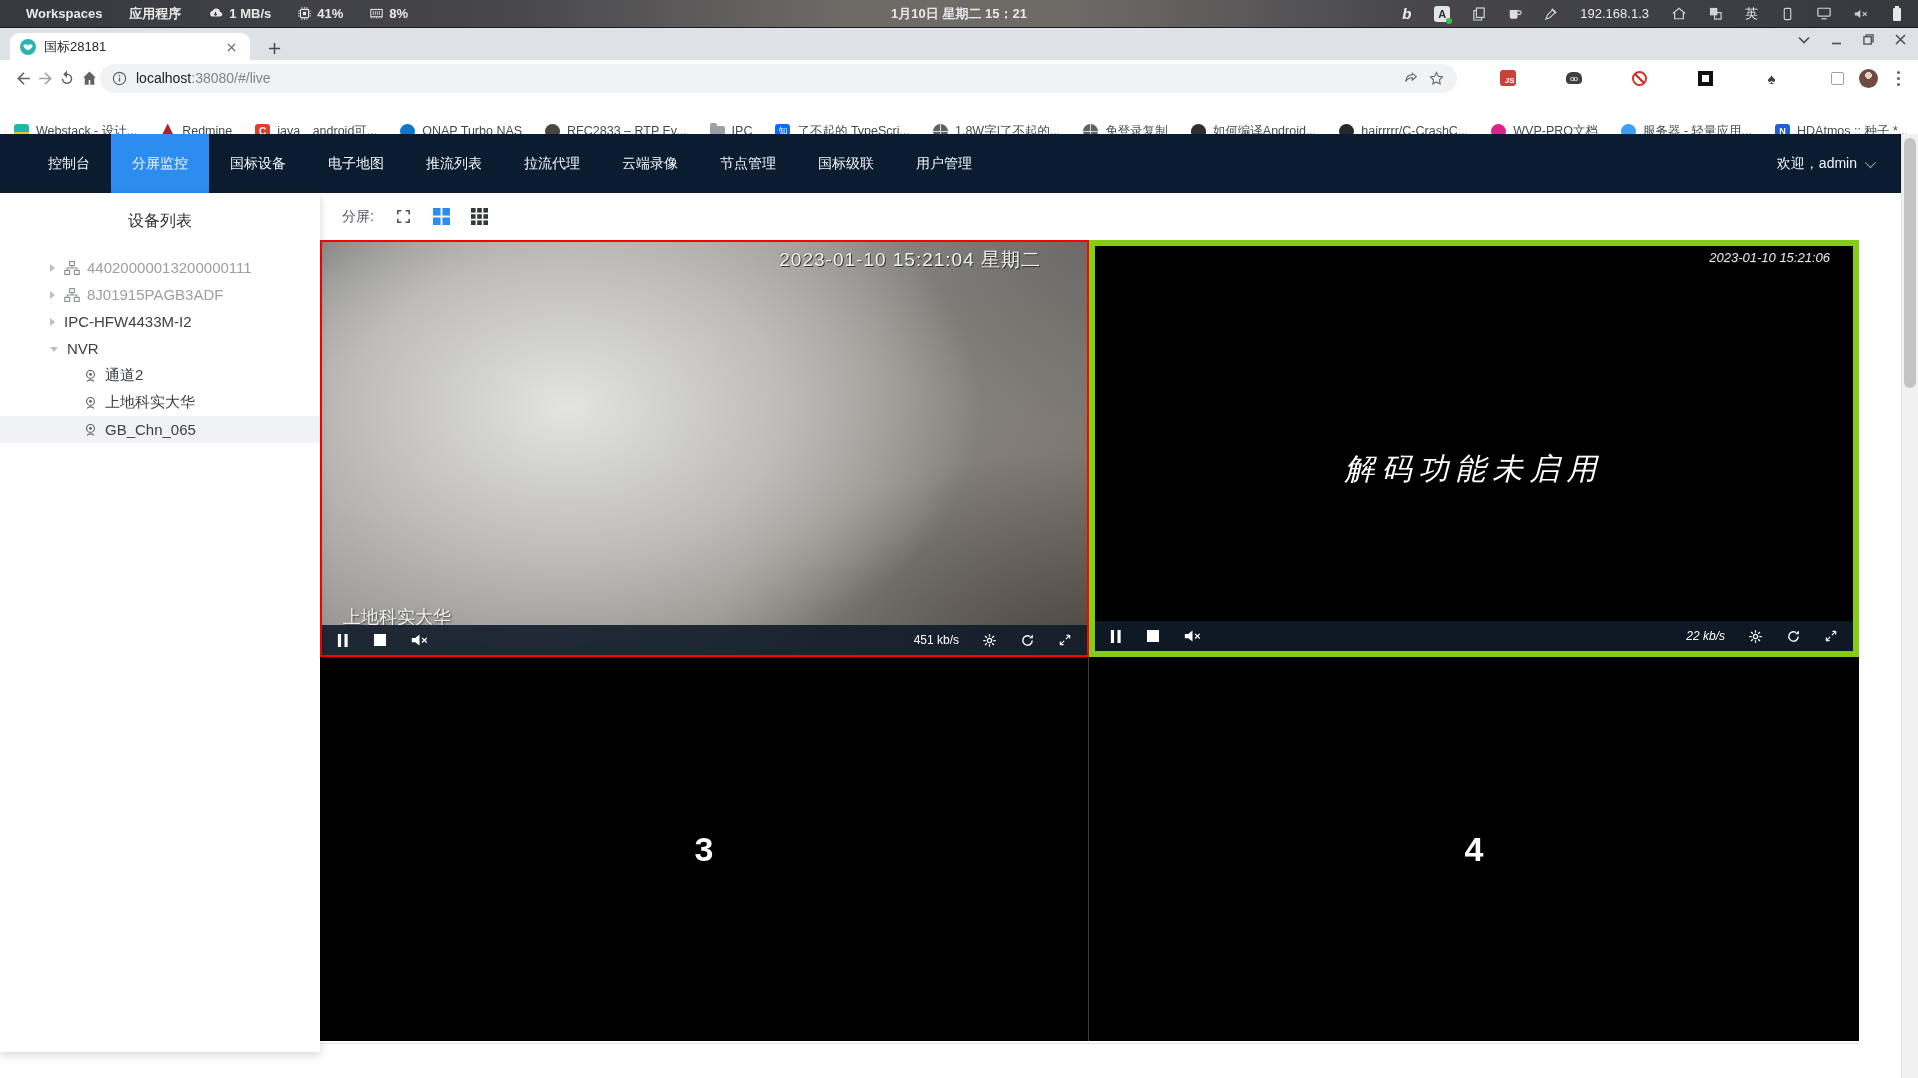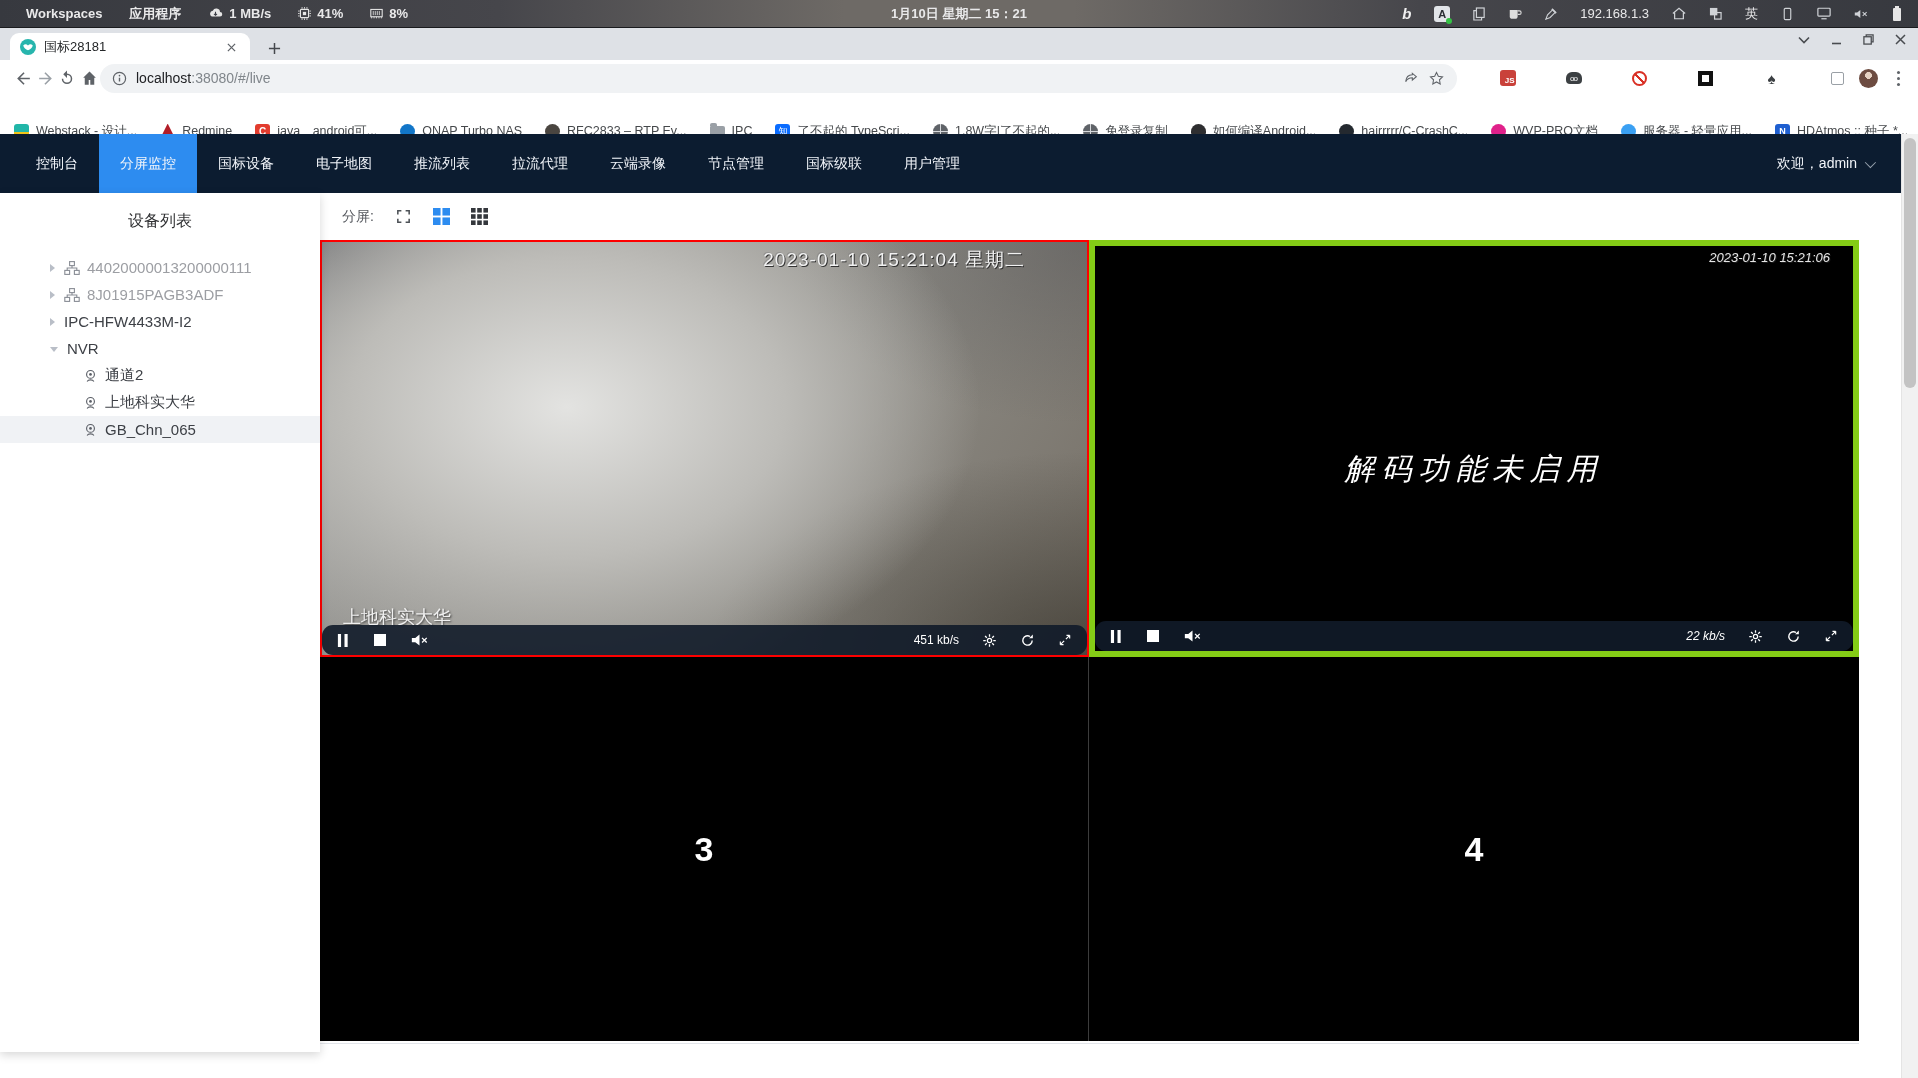--- a/index.html
+++ b/index.html
@@ -74,21 +74,21 @@
     background-image:linear-gradient(0deg,transparent 45%,#d7d9dc 45% 55%,transparent 55%),
                      linear-gradient(90deg,transparent 45%,#d7d9dc 45% 55%,transparent 55%); }
   .ic-penguin { background:#2e2e30; border-radius:50% 50% 45% 45%; }
   .ic-github { background:#24292f; border-radius:50%; }
   .ic-wvp { background:#e0218a; border-radius:50%; font-size:8px; }
   .ic-cloud2 { background:#3aa0f3; border-radius:50%; }
   .ic-hdatmos { background:#1f5fd0; font-weight:bold; font-size:9px; }
 
   
   #appnav { position:absolute; left:0; top:134px; width:1901px; height:59px; background:#0c1c30;
-    display:flex; align-items:stretch; padding-left:15px; color:#f2f5fa; font-size:14px; }
+    display:flex; align-items:stretch; padding-left:27px; color:#f2f5fa; font-size:14px; }
   .nav-item { display:flex; align-items:center; padding:0 21px; cursor:pointer; }
   .nav-item.active { background:#2d8cf0; }
   #nav-welcome { margin-left:auto; display:flex; align-items:center; gap:8px; padding-right:28px; font-size:14px; }
   .chev-down { width:8px; height:8px; border-right:1.5px solid #97a2ae; border-bottom:1.5px solid #97a2ae;
     transform:rotate(45deg) translateY(-2px); }
 
   
   #scrollbar { position:absolute; right:0; top:134px; width:17px; height:944px; background:#f1f1f1;
     border-left:1px solid #e4e4e4; }
   #scroll-thumb { position:absolute; left:2px; right:2px; top:4px; height:250px; background:#c3c3c3; border-radius:7px; }
@@ -124,25 +124,25 @@
       radial-gradient(60% 70% at 0% 0%, rgba(66,68,74,.55), transparent 60%),
       radial-gradient(85% 85% at 100% 100%, rgba(52,49,41,.65), transparent 58%),
       radial-gradient(70% 80% at 100% 0%, rgba(84,84,86,.5), transparent 55%),
       linear-gradient(120deg,#9c9c9a,#8d8b85 60%,#767067); }
   #cell2 { border:6px solid #84cc16;font-style:italic; }
   #cell3 { border-right:1px solid #3c3c3c; display:flex; align-items:center; justify-content:center; }
   #cell4 { display:flex; align-items:center; justify-content:center; }
   .cellnum { font-size:34px; font-weight:bold; color:#fff; }
 
   .ctrlbar { position:absolute; left:0; right:0; bottom:0; height:30px; background:rgba(17,27,41,.9);
-    display:flex; align-items:center; padding:0 15px; gap:25px;border-radius:11px; }
+    display:flex; align-items:center; padding:0 15px; gap:25px; }
   .ctrl-right { margin-left:auto; display:flex; align-items:center; gap:23px; }
   .bitrate { font-size:12px; color:#fff; }
 
-  .osd-time1 { position:absolute; top:5px; right:62px; font-size:19px; color:#f1f1f1; letter-spacing:1px;
+  .osd-time1 { position:absolute; top:5px; right:46px; font-size:19px; color:#f1f1f1; letter-spacing:1px;
     text-shadow:1px 1px 0 rgba(45,45,45,.95), -1px -1px 0 rgba(130,130,130,.55); white-space:nowrap; }
   .osd-name { position:absolute; bottom:26px; left:21px; font-size:18px; color:rgba(250,250,250,.92);
     text-shadow:1px 1px 2px rgba(45,45,45,.85); }
   .osd-time2 { position:absolute; top:4px; right:23px; font-size:13px; color:#e6e6e6;
     text-shadow:1px 1px 0 #1c1c1c; }
   .decode-msg { position:absolute; top:203px; left:0; width:100%; text-align:center; font-size:30px;
     color:#fff; letter-spacing:7px; }
 
   #grid-underline { position:absolute; left:320px; top:1043px; width:1539px; height:1px; background:#e2e5ea; }
 </style>

